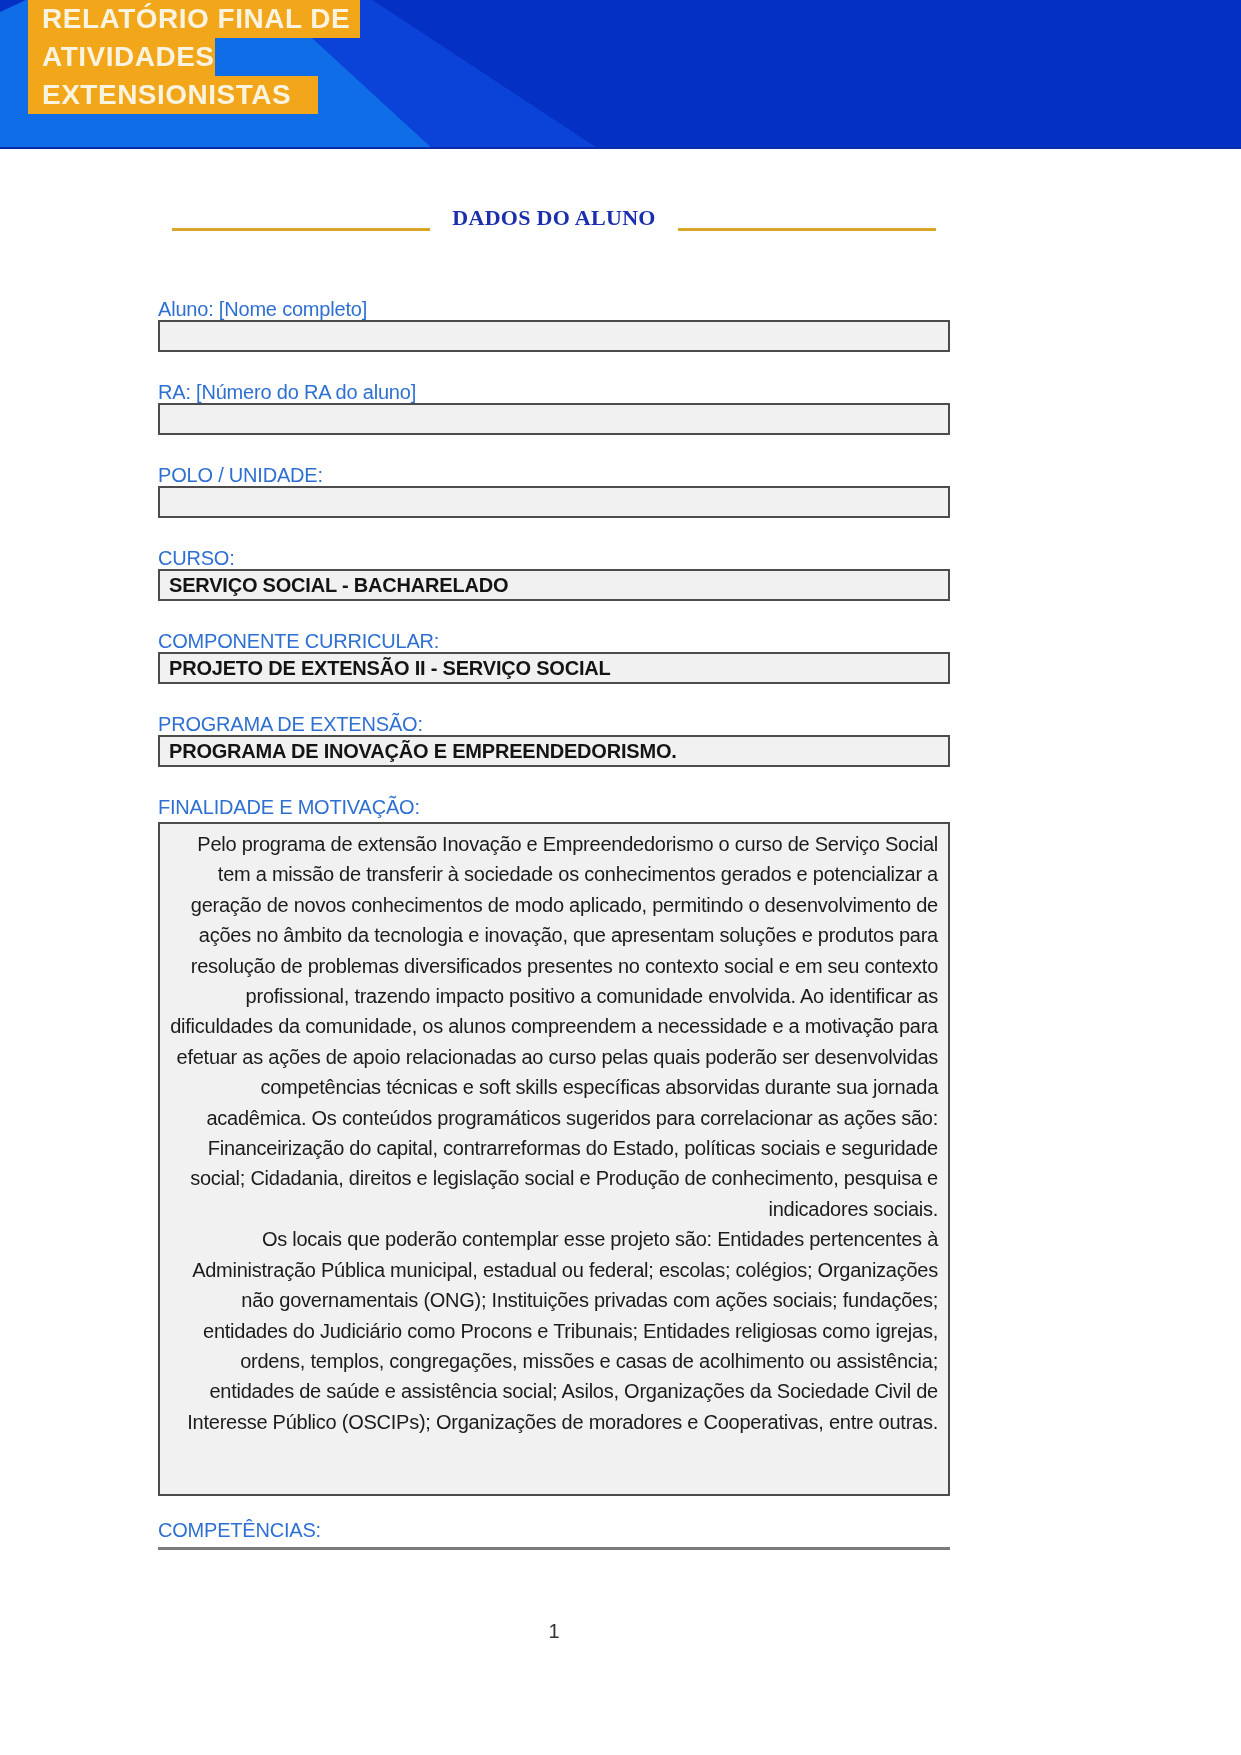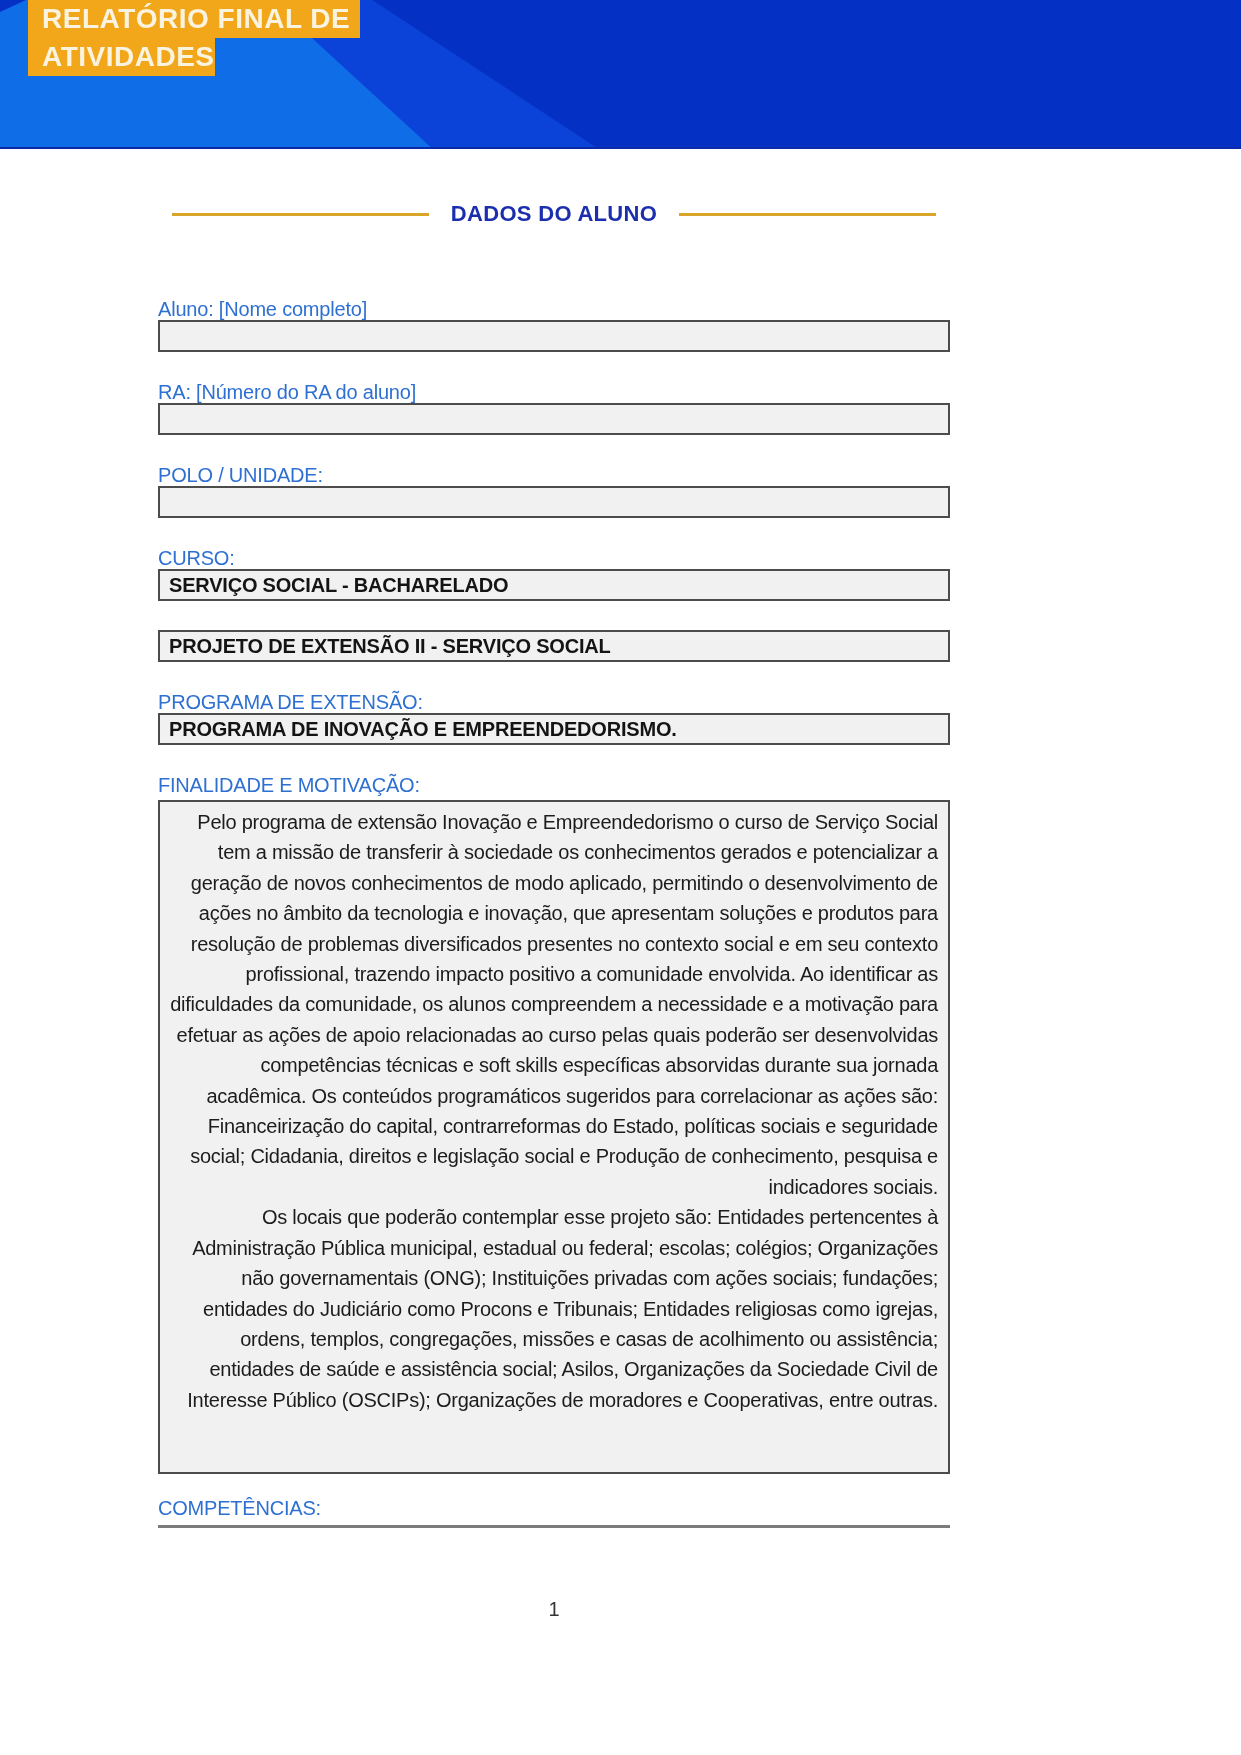--- a/index.html
+++ b/index.html
@@ -33,22 +33,22 @@
     white-space:nowrap;overflow:hidden;
   }
   .banner-line.l1{width:332px;}
   .banner-line.l2{width:187px;}
   .banner-line.l3{width:290px;}
 
   
   .content{margin-left:158px;width:792px;}
 
   .title-row{
-    display:flex;align-items:center;
-    margin-top:48px;height:34px;padding:0 14px;box-sizing:border-box;
+    display:flex;align-items:flex-end;
+    margin-top:48px;height:34px;padding:0 14px;box-sizing:border-box;font-family:Liberation Serif, serif;
   }
   .title-row .rule{flex:1;height:3px;background:#d9a62a;}
   .title-row h1{
     margin:0 22px;font-size:22px;font-weight:bold;color:#1b2fae;
     letter-spacing:.3px;white-space:nowrap;
   }
 
   .field{margin-top:29px;}
   .field.first{margin-top:67px;}
   .field-label{
@@ -85,20 +85,21 @@
 
 <div class="page">
 
   <header class="hdr">
     <div class="diag diag-mid"></div>
     <div class="diag diag-dark"></div>
     <div class="corner-tri"></div>
     <div class="banner-box">
       <span class="banner-line l1">RELATÓRIO FINAL DE</span>
       <span class="banner-line l2">ATIVIDADES</span>
+      <span class="banner-line l3">EXTENSIONISTAS</span>
     </div>
   </header>
 
   <main class="content">
 
     <div class="title-row">
       <span class="rule"></span>
       <h1>DADOS DO ALUNO</h1>
       <span class="rule"></span>
     </div>
@@ -125,20 +126,21 @@
     </div>
 
     <div class="field">
       <div class="field-label">CURSO:</div>
       <div class="field-input">
         <span class="field-value">SERVIÇO SOCIAL - BACHARELADO</span>
       </div>
     </div>
 
     <div class="field">
+      <div class="field-label">COMPONENTE CURRICULAR:</div>
       <div class="field-input">
         <span class="field-value">PROJETO DE EXTENSÃO II - SERVIÇO SOCIAL</span>
       </div>
     </div>
 
     <div class="field">
       <div class="field-label">PROGRAMA DE EXTENSÃO:</div>
       <div class="field-input">
         <span class="field-value">PROGRAMA DE INOVAÇÃO E EMPREENDEDORISMO.</span>
       </div>

